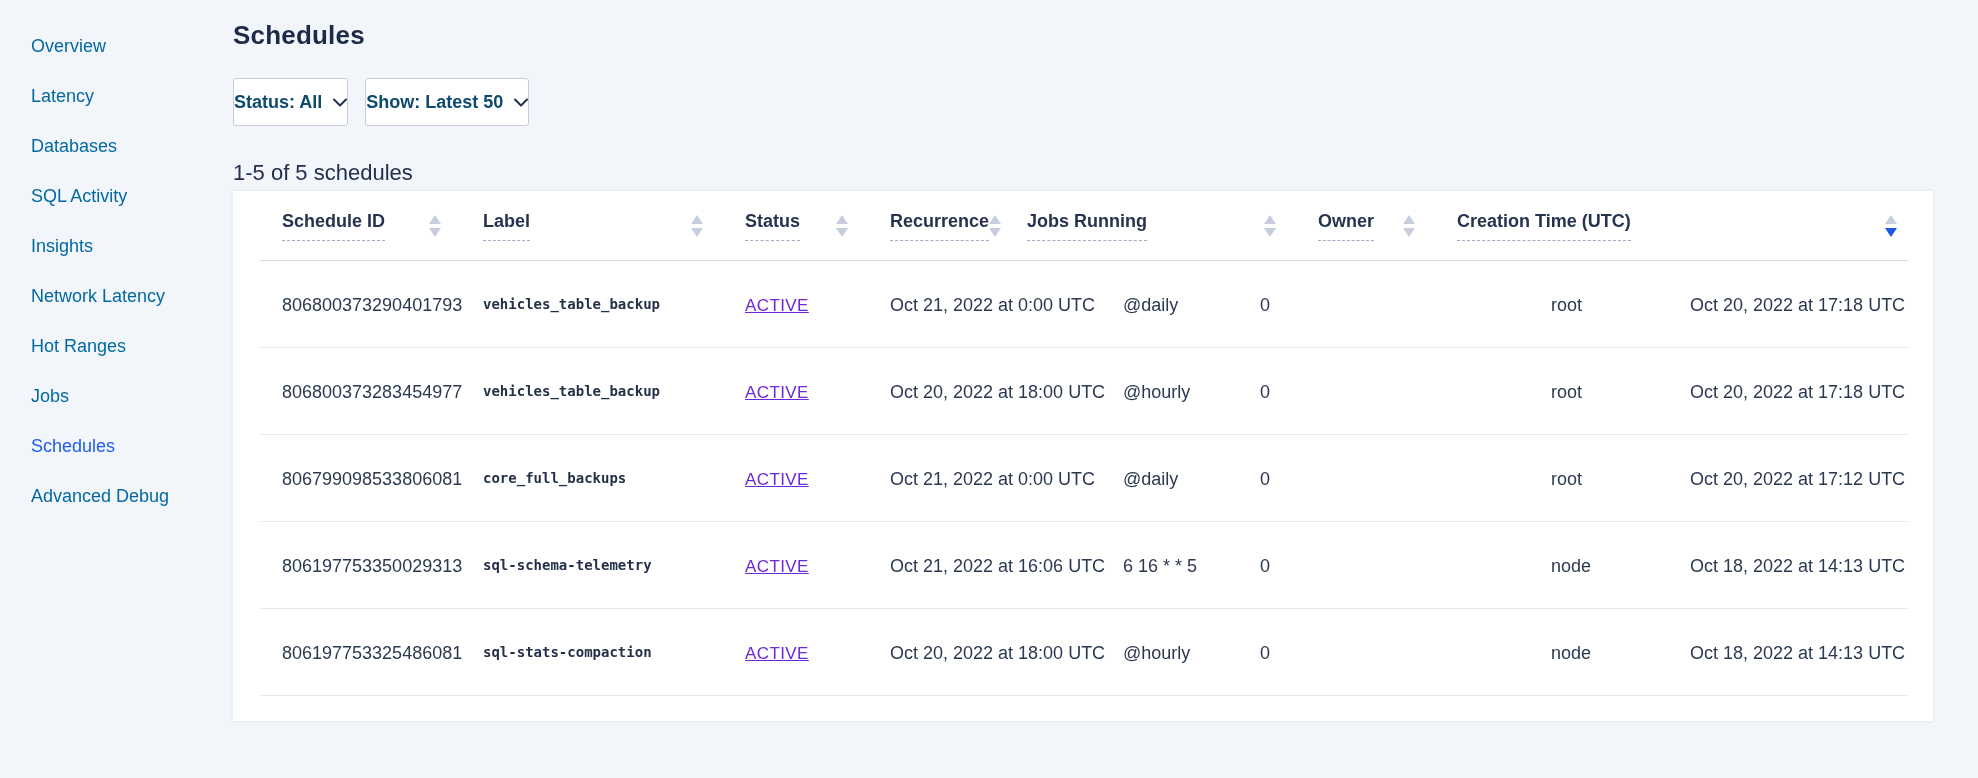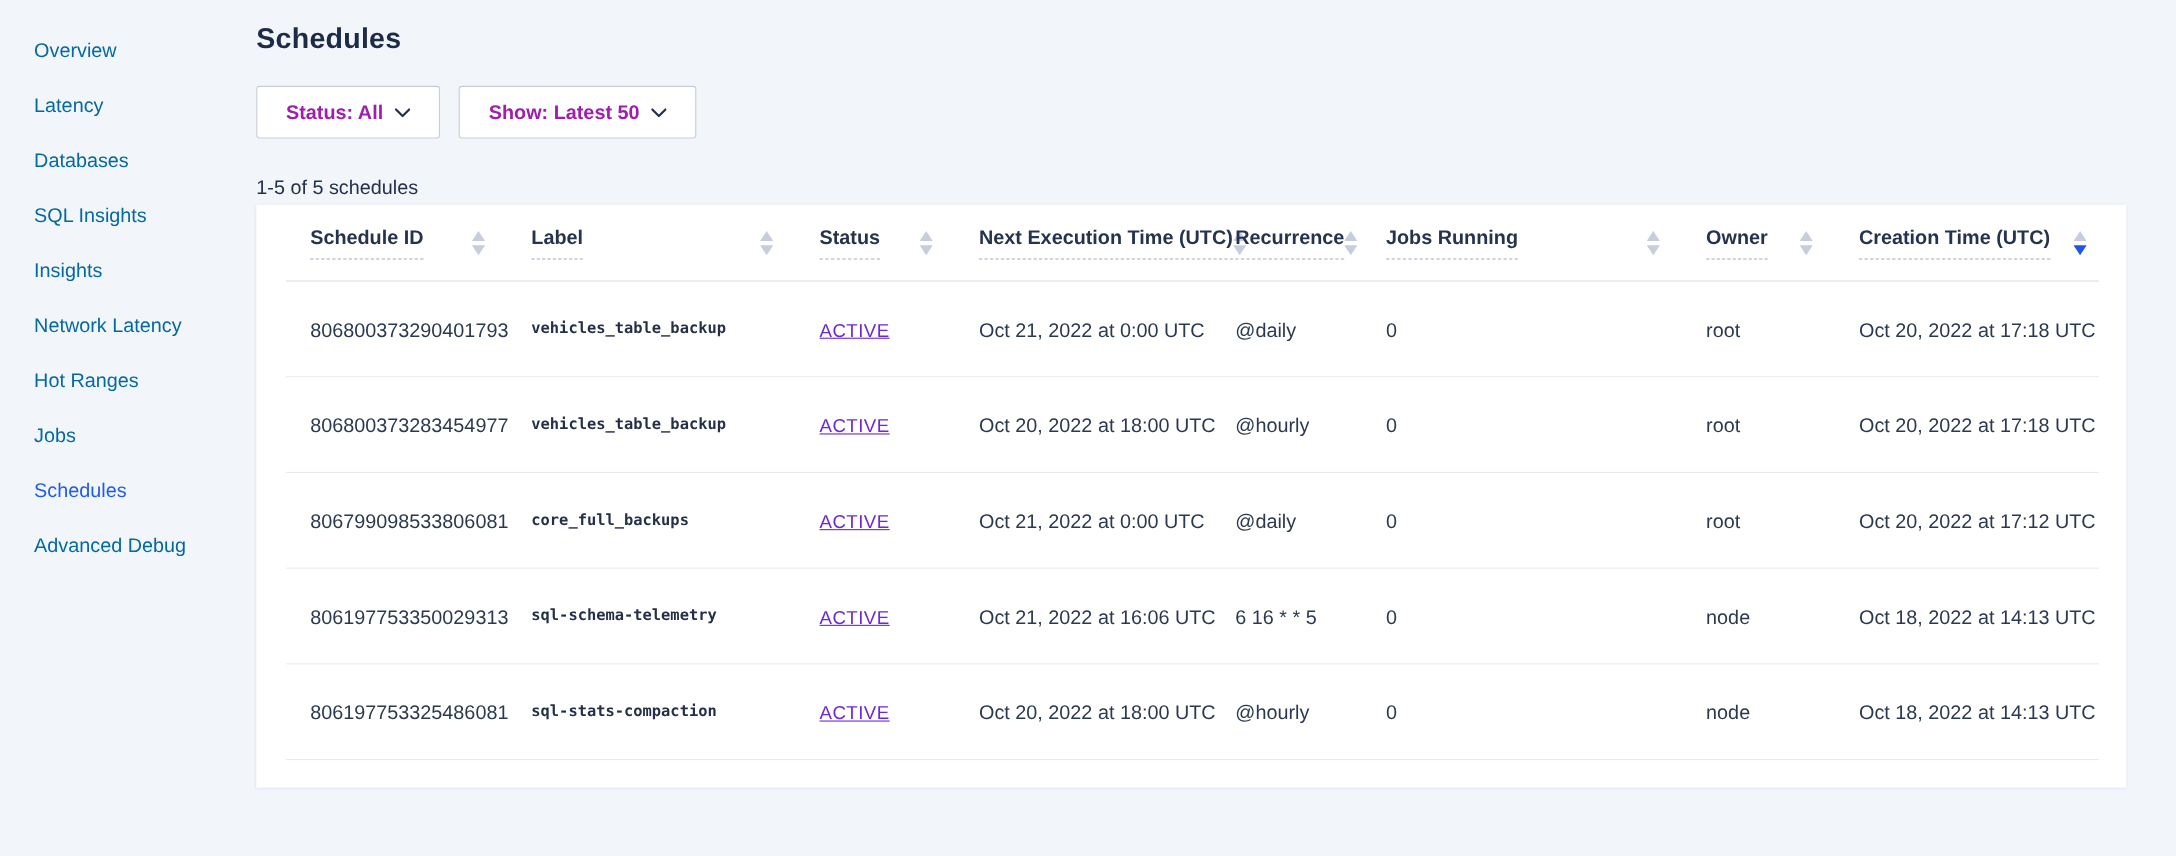--- a/index.html
+++ b/index.html
@@ -20,26 +20,26 @@
   }
   .side-item.active { color:#1f5cec; font-weight:500; }
 
   
   .main { position:absolute; left:233px; top:0; width:1712px; }
   .page-title { margin-top:20px; font-size:26px; font-weight:700; color:#1d2b49; letter-spacing:0.2px; }
 
   .filters { margin-top:27px; display:flex; gap:17px; }
   .dropdown {
     height:48px; background:#ffffff; border:1px solid #c7cdd9; border-radius:3px;
-    display:inline-flex; align-items:center; padding:0 26px; gap:11px;
-    font-size:18px; font-weight:600; color:#a21caf; cursor:pointer;
+    display:inline-flex; align-items:center; padding:0 0; gap:11px;
+    font-size:18px; font-weight:600; color:#0c4a6e; cursor:pointer;
   }
   .chevron { display:block; }
 
-  .results-count { margin-top:34px; margin-bottom:5px; font-size:18px; color:#22304e; }
+  .results-count { margin-top:34px; margin-bottom:5px; font-size:22px; color:#22304e; }
 
   
   .card { background:#ffffff; width:1700px; box-shadow:0 0 3px rgba(30,45,80,0.10); padding-bottom:25px; }
 
   .thead-row, .trow { display:flex; position:relative; }
   .thead-row { height:70px; align-items:center; }
   .thead-row::after {
     content:""; position:absolute; left:27px; right:25px; bottom:0; height:1px; background:#d8dfe9;
   }
   .trow { height:87px; }
@@ -71,21 +71,21 @@
   }
   .status-txt { font-size:17px; letter-spacing:0.4px; color:#6d28d9;text-decoration:underline; }
 </style>
 </head>
 <body>
 
 <nav class="sidebar">
   <div class="side-item">Overview</div>
   <div class="side-item">Latency</div>
   <div class="side-item">Databases</div>
-  <div class="side-item">SQL Insights</div>
+  <div class="side-item">SQL Activity</div>
   <div class="side-item">Insights</div>
   <div class="side-item">Network Latency</div>
   <div class="side-item">Hot Ranges</div>
   <div class="side-item">Jobs</div>
   <div class="side-item active">Schedules</div>
   <div class="side-item">Advanced Debug</div>
 </nav>
 
 <main class="main">
 
@@ -125,27 +125,20 @@
             <polygon points="0,13 12,13 6,22" fill="#c6cedd"></polygon>
           </svg>
       </div>
       <div class="th c3">
         <span class="th-label">Status</span>
         <svg class="sort" width="12" height="22" viewBox="0 0 12 22">
             <polygon points="6,0 12,9 0,9" fill="#c6cedd"></polygon>
             <polygon points="0,13 12,13 6,22" fill="#c6cedd"></polygon>
           </svg>
       </div>
-      <div class="th c4">
-        <span class="th-label">Next Execution Time (UTC)</span>
-        <svg class="sort" width="12" height="22" viewBox="0 0 12 22">
-            <polygon points="6,0 12,9 0,9" fill="#c6cedd"></polygon>
-            <polygon points="0,13 12,13 6,22" fill="#c6cedd"></polygon>
-          </svg>
-      </div>
       <div class="th c5">
         <span class="th-label">Recurrence</span>
         <svg class="sort" width="12" height="22" viewBox="0 0 12 22">
             <polygon points="6,0 12,9 0,9" fill="#c6cedd"></polygon>
             <polygon points="0,13 12,13 6,22" fill="#c6cedd"></polygon>
           </svg>
       </div>
       <div class="th c6">
         <span class="th-label">Jobs Running</span>
         <svg class="sort" width="12" height="22" viewBox="0 0 12 22">

